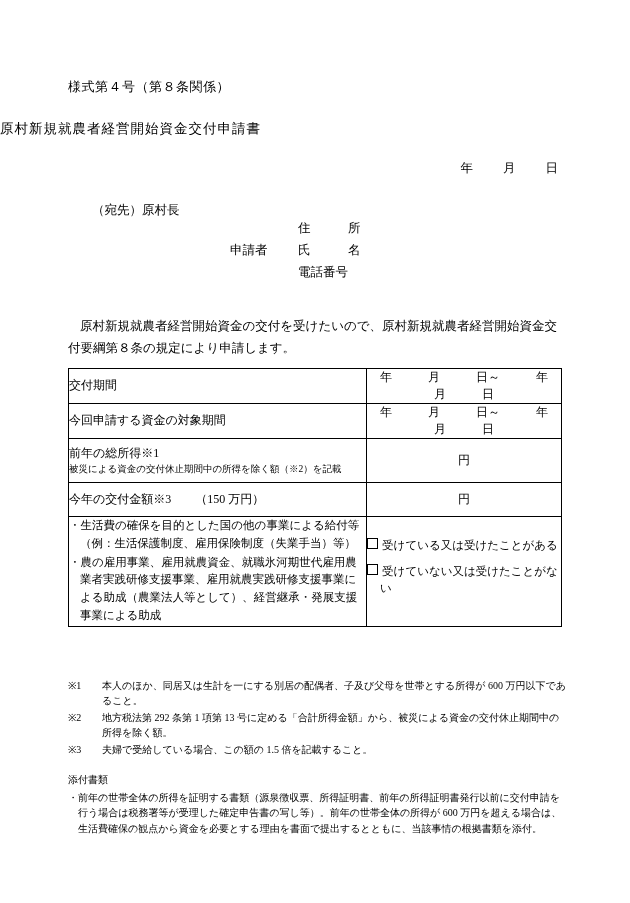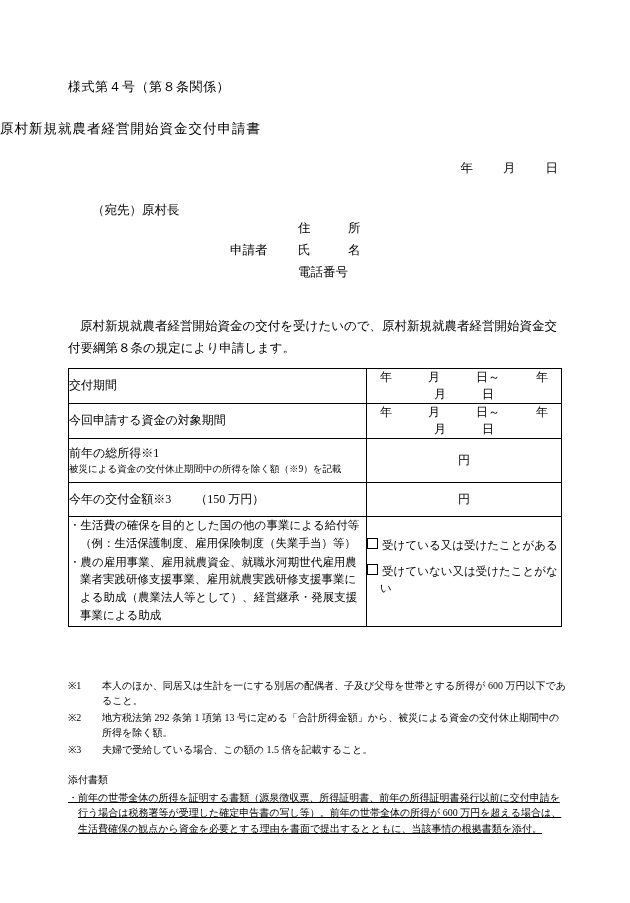--- a/index.html
+++ b/index.html
@@ -177,21 +177,20 @@
     left: 68px;
     top: 772px;
     width: 500px;
     font-size: 10px;
     line-height: 1.55;
   }
   .attach-title { margin-bottom: 2px; }
   .attach-item {
     text-indent: -10px;
     padding-left: 10px;
-    text-decoration: underline;
   }
 </style>
 </head>
 <body>
 
 <div class="page">
 
   <div class="form-no">様式第４号（第８条関係）</div>
 
   <div class="doc-title">原村新規就農者経営開始資金交付申請書</div>
@@ -225,21 +224,21 @@
         <td class="lbl-cell">交付期間</td>
         <td class="val-cell period-val">年　　　月　　　日～　　　年　　　月　　　日</td>
       </tr>
       <tr class="row-h2">
         <td class="lbl-cell">今回申請する資金の対象期間</td>
         <td class="val-cell period-val">年　　　月　　　日～　　　年　　　月　　　日</td>
       </tr>
       <tr class="row-h3">
         <td class="lbl-cell">
           <span>前年の総所得※1</span>
-          <span class="small-note">被災による資金の交付休止期間中の所得を除く額（※9）を記載</span>
+          <span class="small-note">被災による資金の交付休止期間中の所得を除く額（※2）を記載</span>
         </td>
         <td class="val-cell yen-cell">円</td>
       </tr>
       <tr class="row-h4">
         <td class="lbl-cell">今年の交付金額※3　　（150 万円）</td>
         <td class="val-cell yen-cell">円</td>
       </tr>
       <tr>
         <td class="bullet-cell">
           <div class="bullet-item">・生活費の確保を目的とした国の他の事業による給付等（例：生活保護制度、雇用保険制度（失業手当）等）</div>

